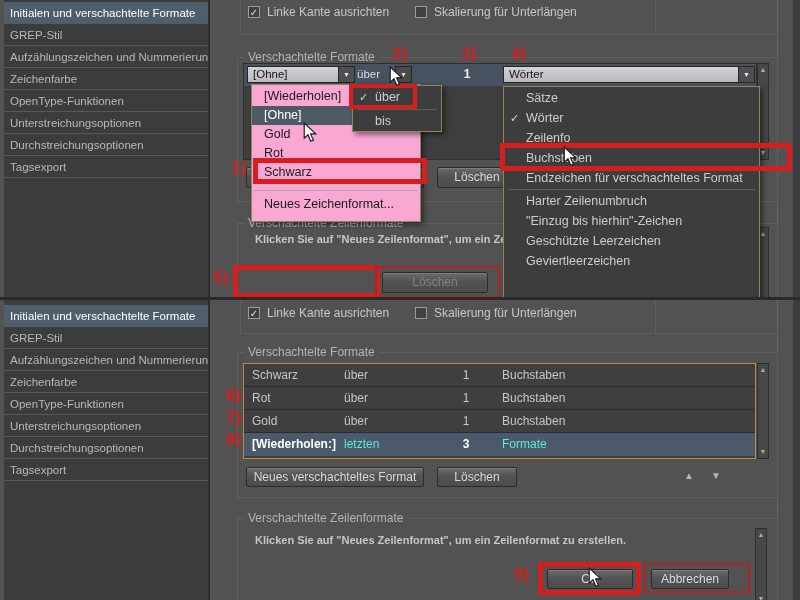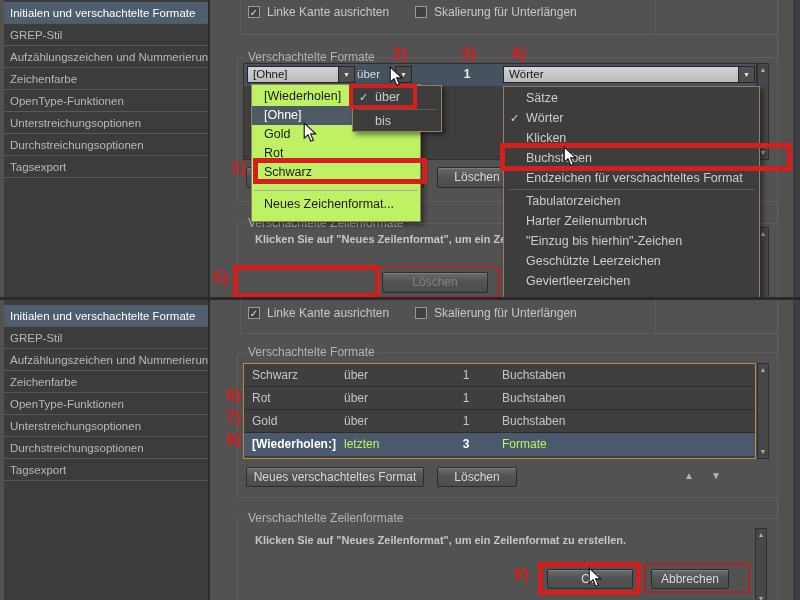--- a/index.html
+++ b/index.html
@@ -50,29 +50,29 @@
   .selrow { position:absolute; background:#46525f; }
   .ftable { position:absolute; background:#3f3f3f; border:1px solid #c08a3e; }
   .frow { position:relative; height:23px; line-height:23px; border-bottom:1px solid #2c2c2c; font-size:12px; color:#c6c6c6; }
   .frow:last-child { border-bottom:none; }
   .frow.sel { background:#4a5a6c; }
   .frow .c1 { position:absolute; left:8px; }
   .frow .c2 { position:absolute; left:100px; }
   .frow .c3 { position:absolute; left:210px; width:24px; text-align:center; }
   .frow .c4 { position:absolute; left:258px; }
   .frow.sel .c1, .frow.sel .c3 { color:#ffffff; font-weight:bold; }
-  .frow.sel .c2, .frow.sel .c4 { color:#bef264; }
+  .frow.sel .c2, .frow.sel .c4 { color:#5eead4; }
 
   
   .vscroll { position:absolute; width:12px; background:#474747; border:1px solid #2e2e2e; }
   .sarrow { position:absolute; left:0; width:100%; height:12px; text-align:center; font-size:7px; color:#ababab; line-height:12px; }
   .sarrow.up { top:0; } .sarrow.down { bottom:0; }
 
   
-  .menu-light { position:absolute; background:#bef264; border:1px solid #93835a; box-shadow:3px 3px 5px rgba(0,0,0,.45); z-index:10; }
+  .menu-light { position:absolute; background:#f9a8d4; border:1px solid #93835a; box-shadow:3px 3px 5px rgba(0,0,0,.45); z-index:10; }
   .lm-item { height:19px; line-height:19px; padding-left:12px; font-size:12.5px; color:#1b1b1b; white-space:nowrap; }
   .lm-item.sel { background:#4e5a66; color:#ffffff; }
   .lm-sep { height:1px; background:#a6a6a6; margin:4px 2px; }
   .menu-dark { position:absolute; background:#3d3d3d; border:1px solid #93835a; box-shadow:3px 3px 5px rgba(0,0,0,.45); }
   .dm-item { position:relative; height:20px; line-height:20px; padding-left:22px; font-size:12.5px; color:#cdcdcd; white-space:nowrap; }
   .dm-check { position:absolute; left:6px; font-size:11px; color:#d9d9d9; }
   .dm-sep { height:1px; background:#5c5c5c; margin:1px 4px; }
 
   
   .red-thick { position:absolute; border:5px solid #d51f1f; z-index:20; }
@@ -167,25 +167,24 @@
     </div>
   </div>
 
   <div class="menu-dark" style="left:503px; top:86px; width:257px; height:226px; z-index:11;">
     <div style="height:1px;"></div>
     <div class="dm-item"><span>Sätze</span></div>
     <div class="dm-item">
       <span class="dm-check">✓</span>
       <span>Wörter</span>
     </div>
-    <div class="dm-item"><span>Klicken</span></div>
+    <div class="dm-item"><span>Zeilenfo</span></div>
     <div class="dm-item"><span>Buchstaben</span></div>
     <div class="dm-item"><span>Endzeichen für verschachteltes Format</span></div>
     <div class="dm-sep"></div>
-    <div class="dm-item"><span>Tabulatorzeichen</span></div>
     <div class="dm-item"><span>Harter Zeilenumbruch</span></div>
     <div class="dm-item"><span>"Einzug bis hierhin"-Zeichen</span></div>
     <div class="dm-item"><span>Geschützte Leerzeichen</span></div>
     <div class="dm-item"><span>Geviertleerzeichen</span></div>
   </div>
 
   <div class="red-num" style="left:231px; top:158px;">1)</div>
   <div class="red-thick" style="left:253px; top:158px; width:174px; height:26px;"></div>
   <div class="red-num" style="left:392px; top:44px;">2)</div>
   <div class="red-thick" style="left:349px; top:84px; width:68px; height:25px; border-width:4px;"></div>

